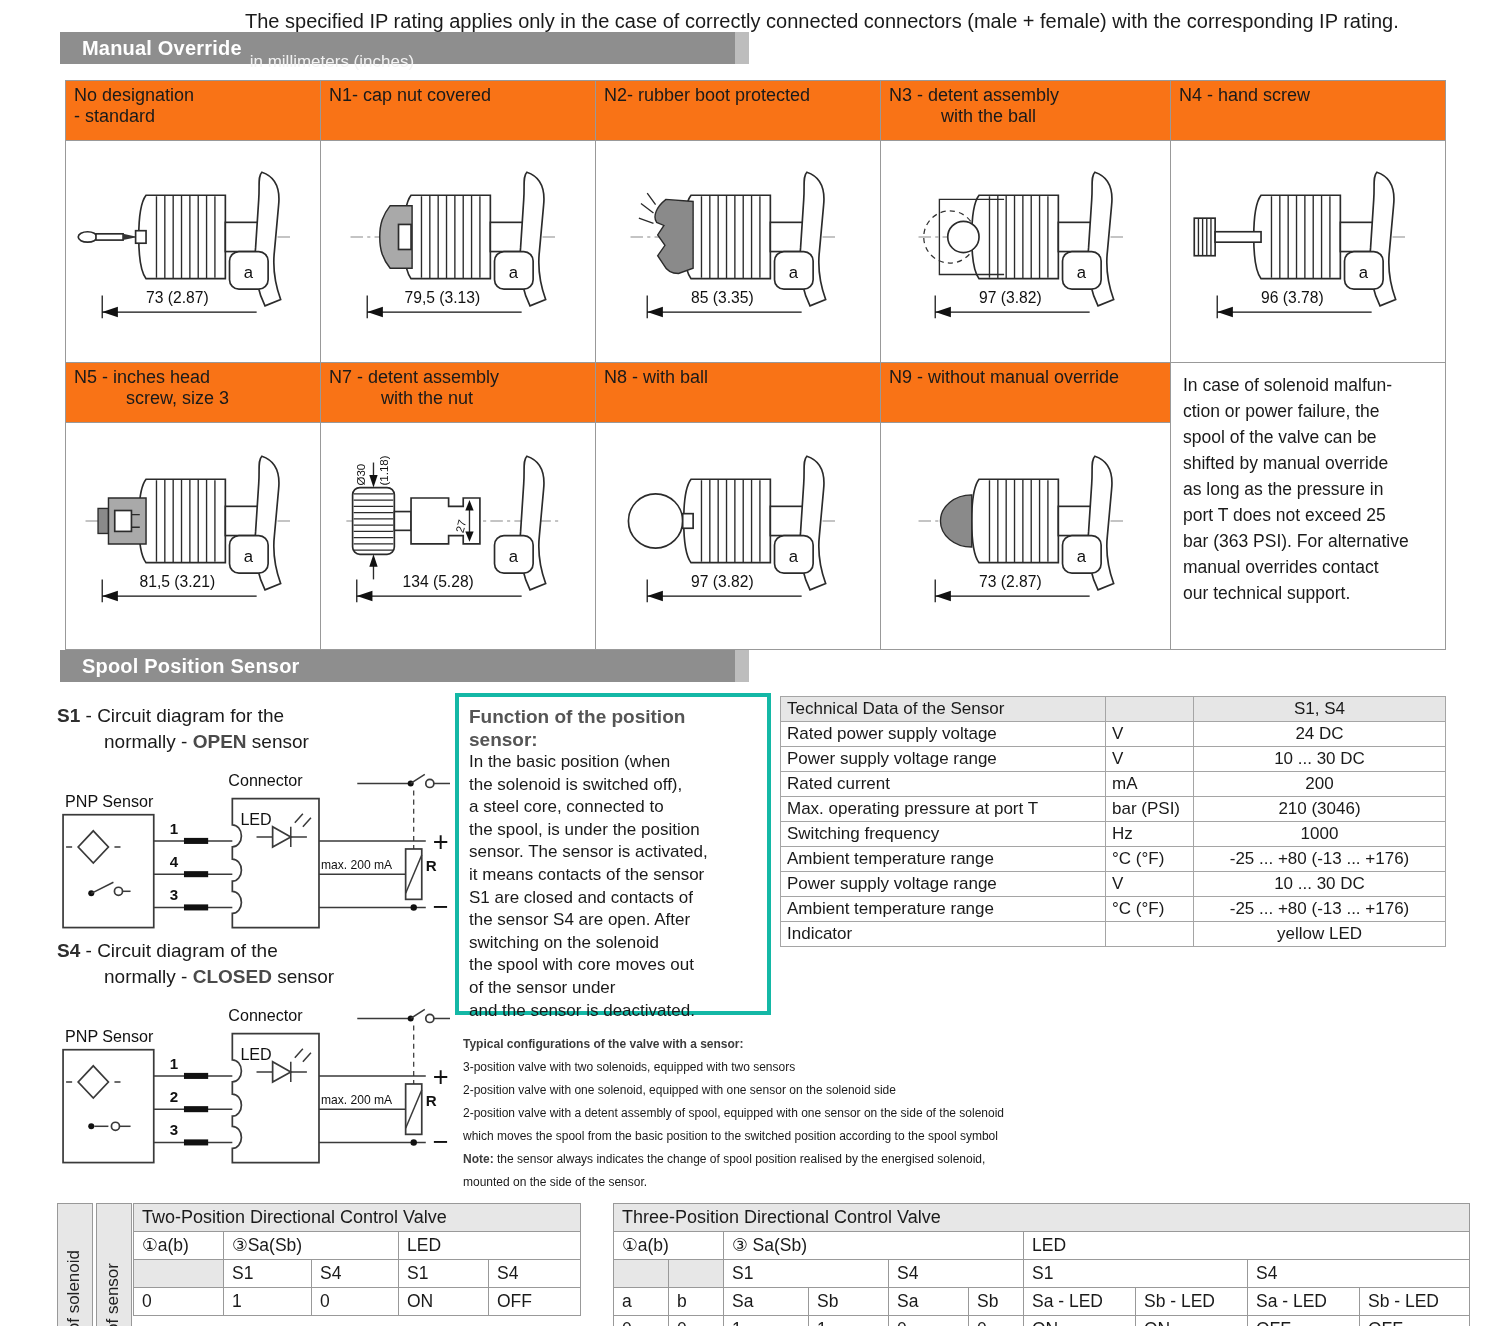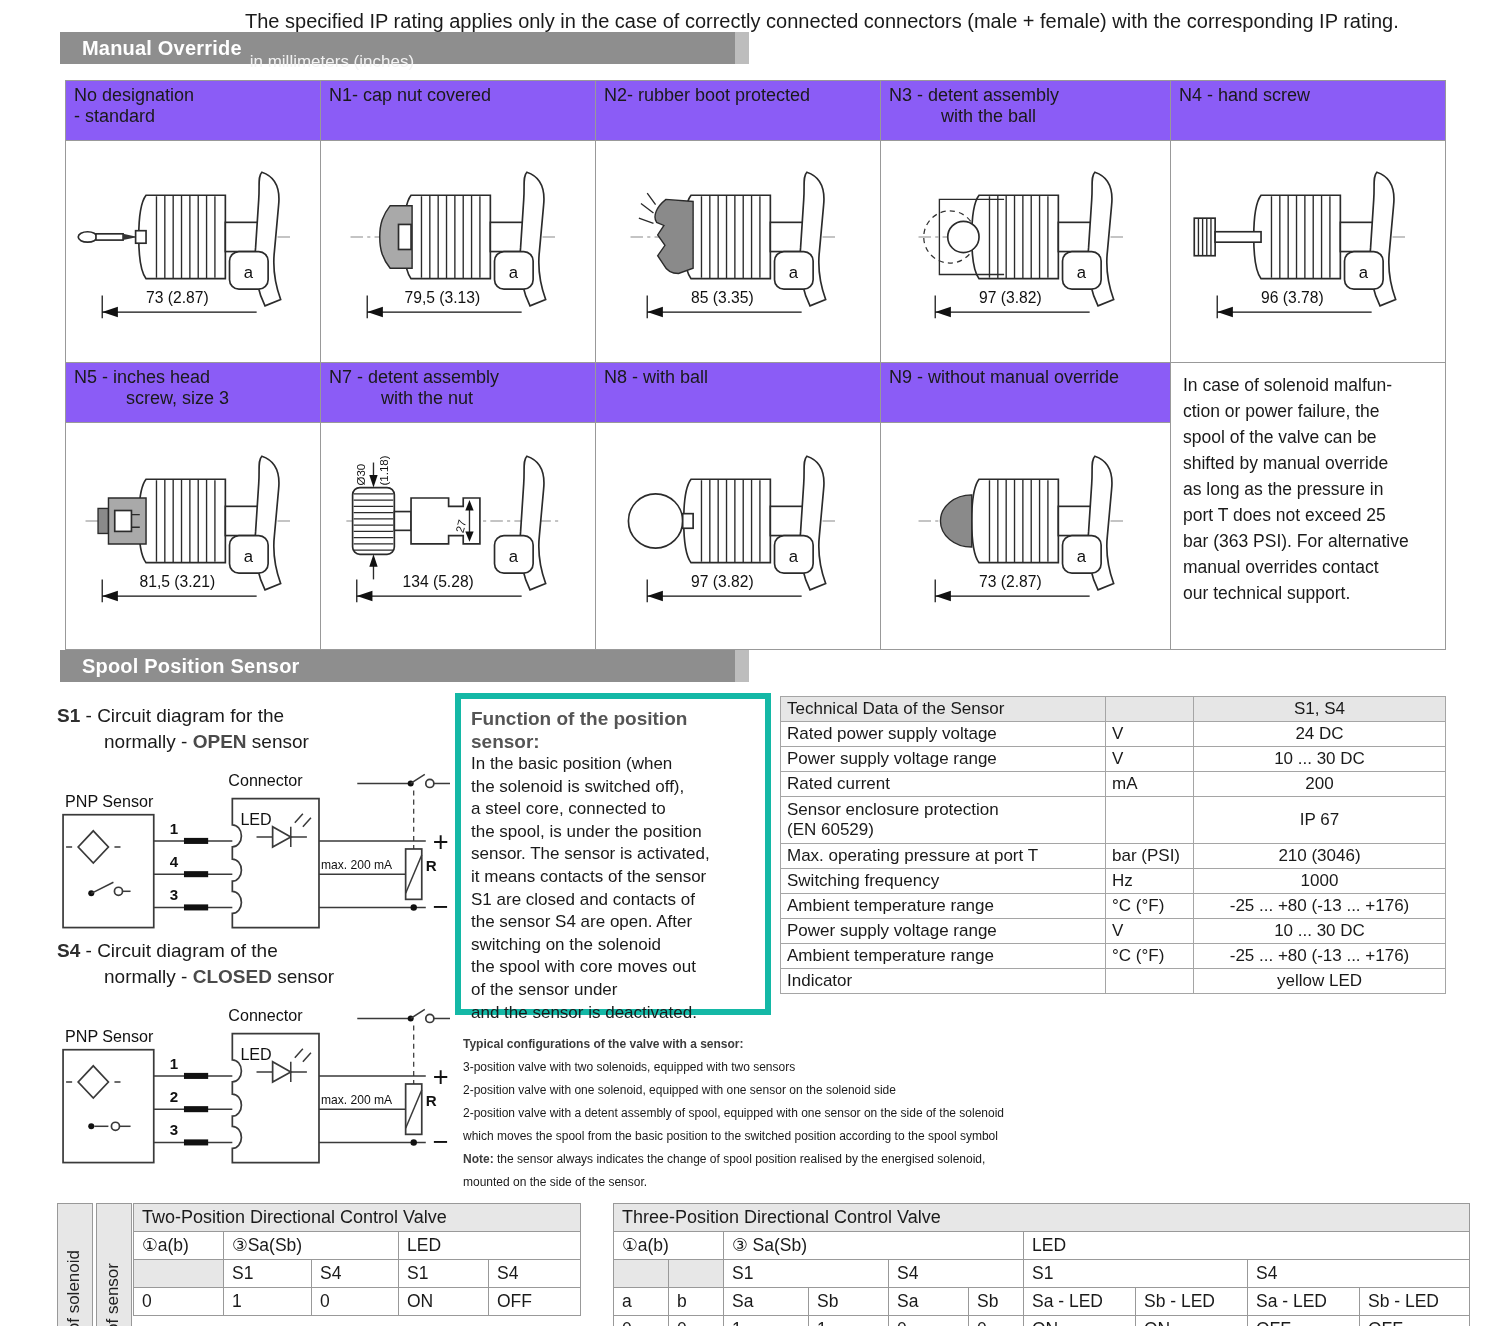--- a/index.html
+++ b/index.html
@@ -10,21 +10,21 @@
   .top-note{left:245px;top:10px;font-size:20px;}
   
   .bar{left:60px;width:675px;height:32px;background:#8e8e8e;display:flex;align-items:center;padding-left:22px;box-sizing:border-box;}
   .bar .bar-title{color:#fff;font-weight:bold;font-size:20px;letter-spacing:.2px;}
   .bar .bar-sub{color:#f2f2f2;font-size:17px;margin-left:8px;margin-top:28px;}
   .bar .bar-tab{position:absolute;right:-14px;top:0;width:14px;height:32px;background:#bdbdbd;}
   
   table{border-collapse:collapse;}
   .mo-table{left:65px;top:80px;width:1380px;table-layout:fixed;}
   .mo-table td{border:1px solid #999;vertical-align:top;box-sizing:border-box;}
-  .mo-table td.hdr{background:#8b5cf6;height:60px;font-size:18px;padding:4px 6px 2px 8px;vertical-align:top;}
+  .mo-table td.hdr{background:#f97316;height:60px;font-size:18px;padding:4px 6px 2px 8px;vertical-align:top;}
   .mo-table td.diag{height:222px;background:#fff;text-align:center;vertical-align:middle;}
   .mo-table tr.r2 td.diag{height:227px;}
   .mo-table .ind{margin-left:52px;}
   .note-cell{background:#fff;padding:9px 10px 4px 12px;font-size:17.5px;line-height:26px;vertical-align:top;}
   
   svg text{font-family:"Liberation Sans","DejaVu Sans",sans-serif;}
   .w{fill:#fff;stroke:#2b2b2b;stroke-width:1.6;}
   .gy{fill:#a9a9a9;stroke:#2b2b2b;stroke-width:1.4;}
   .gy2{fill:#8a8a8a;stroke:#2b2b2b;stroke-width:1.3;}
   .nf{fill:none;stroke:#2b2b2b;stroke-width:1.3;}
@@ -40,21 +40,21 @@
   .sh .bld{font-weight:bold;color:#4a4a4a;}
   .sh .l2{margin-left:47px;}
   
   .wire{stroke:#3a3a3a;stroke-width:1.5;fill:none;}
   .cw{fill:#fff;stroke:#3a3a3a;stroke-width:1.7;}
   text.ct{font-size:16px;fill:#111;}
   text.cpin{font-size:15px;font-weight:bold;fill:#111;}
   text.cterm{font-size:27px;fill:#111;}
   text.cma{font-size:12px;fill:#111;}
   
-  .fn-box{left:455px;top:693px;width:316px;height:322px;border:6px solid #14b8a6;box-sizing:border-box;padding:8px 6px 0 10px;}
+  .fn-box{left:455px;top:693px;width:316px;height:322px;border:4px solid #14b8a6;box-sizing:border-box;padding:8px 6px 0 10px;}
   .fn-box .fh{font-size:19px;font-weight:bold;color:#555;line-height:23px;}
   .fn-box .fl{font-size:17px;line-height:22.6px;}
   
   .tech{left:780px;top:696px;width:665px;table-layout:fixed;font-size:17px;}
   .tech td{border:1px solid #a5a5a5;padding:1px 6px;box-sizing:border-box;height:25px;}
   .tech tr.gh td{background:#e6e6e6;}
   .tech .val{text-align:center;}
   
   .typ{left:463px;top:1033px;width:990px;font-size:12px;line-height:23px;}
   .typ .th{font-weight:bold;color:#3c3c3c;}
@@ -438,28 +438,20 @@
           <td>Power supply voltage range</td>
           <td>V</td>
           <td class="val">10 ... 30 DC</td>
         </tr>
     <tr>
           <td>Rated current</td>
           <td>mA</td>
           <td class="val">200</td>
         </tr>
     <tr>
-          <td style="height:47px">
-            <div>Sensor enclosure protection</div>
-            <div>(EN 60529)</div>
-          </td>
-          <td></td>
-          <td class="val">IP 67</td>
-        </tr>
-    <tr>
           <td>Max. operating pressure at port T</td>
           <td>bar (PSI)</td>
           <td class="val">210 (3046)</td>
         </tr>
     <tr>
           <td>Switching frequency</td>
           <td>Hz</td>
           <td class="val">1000</td>
         </tr>
     <tr>

